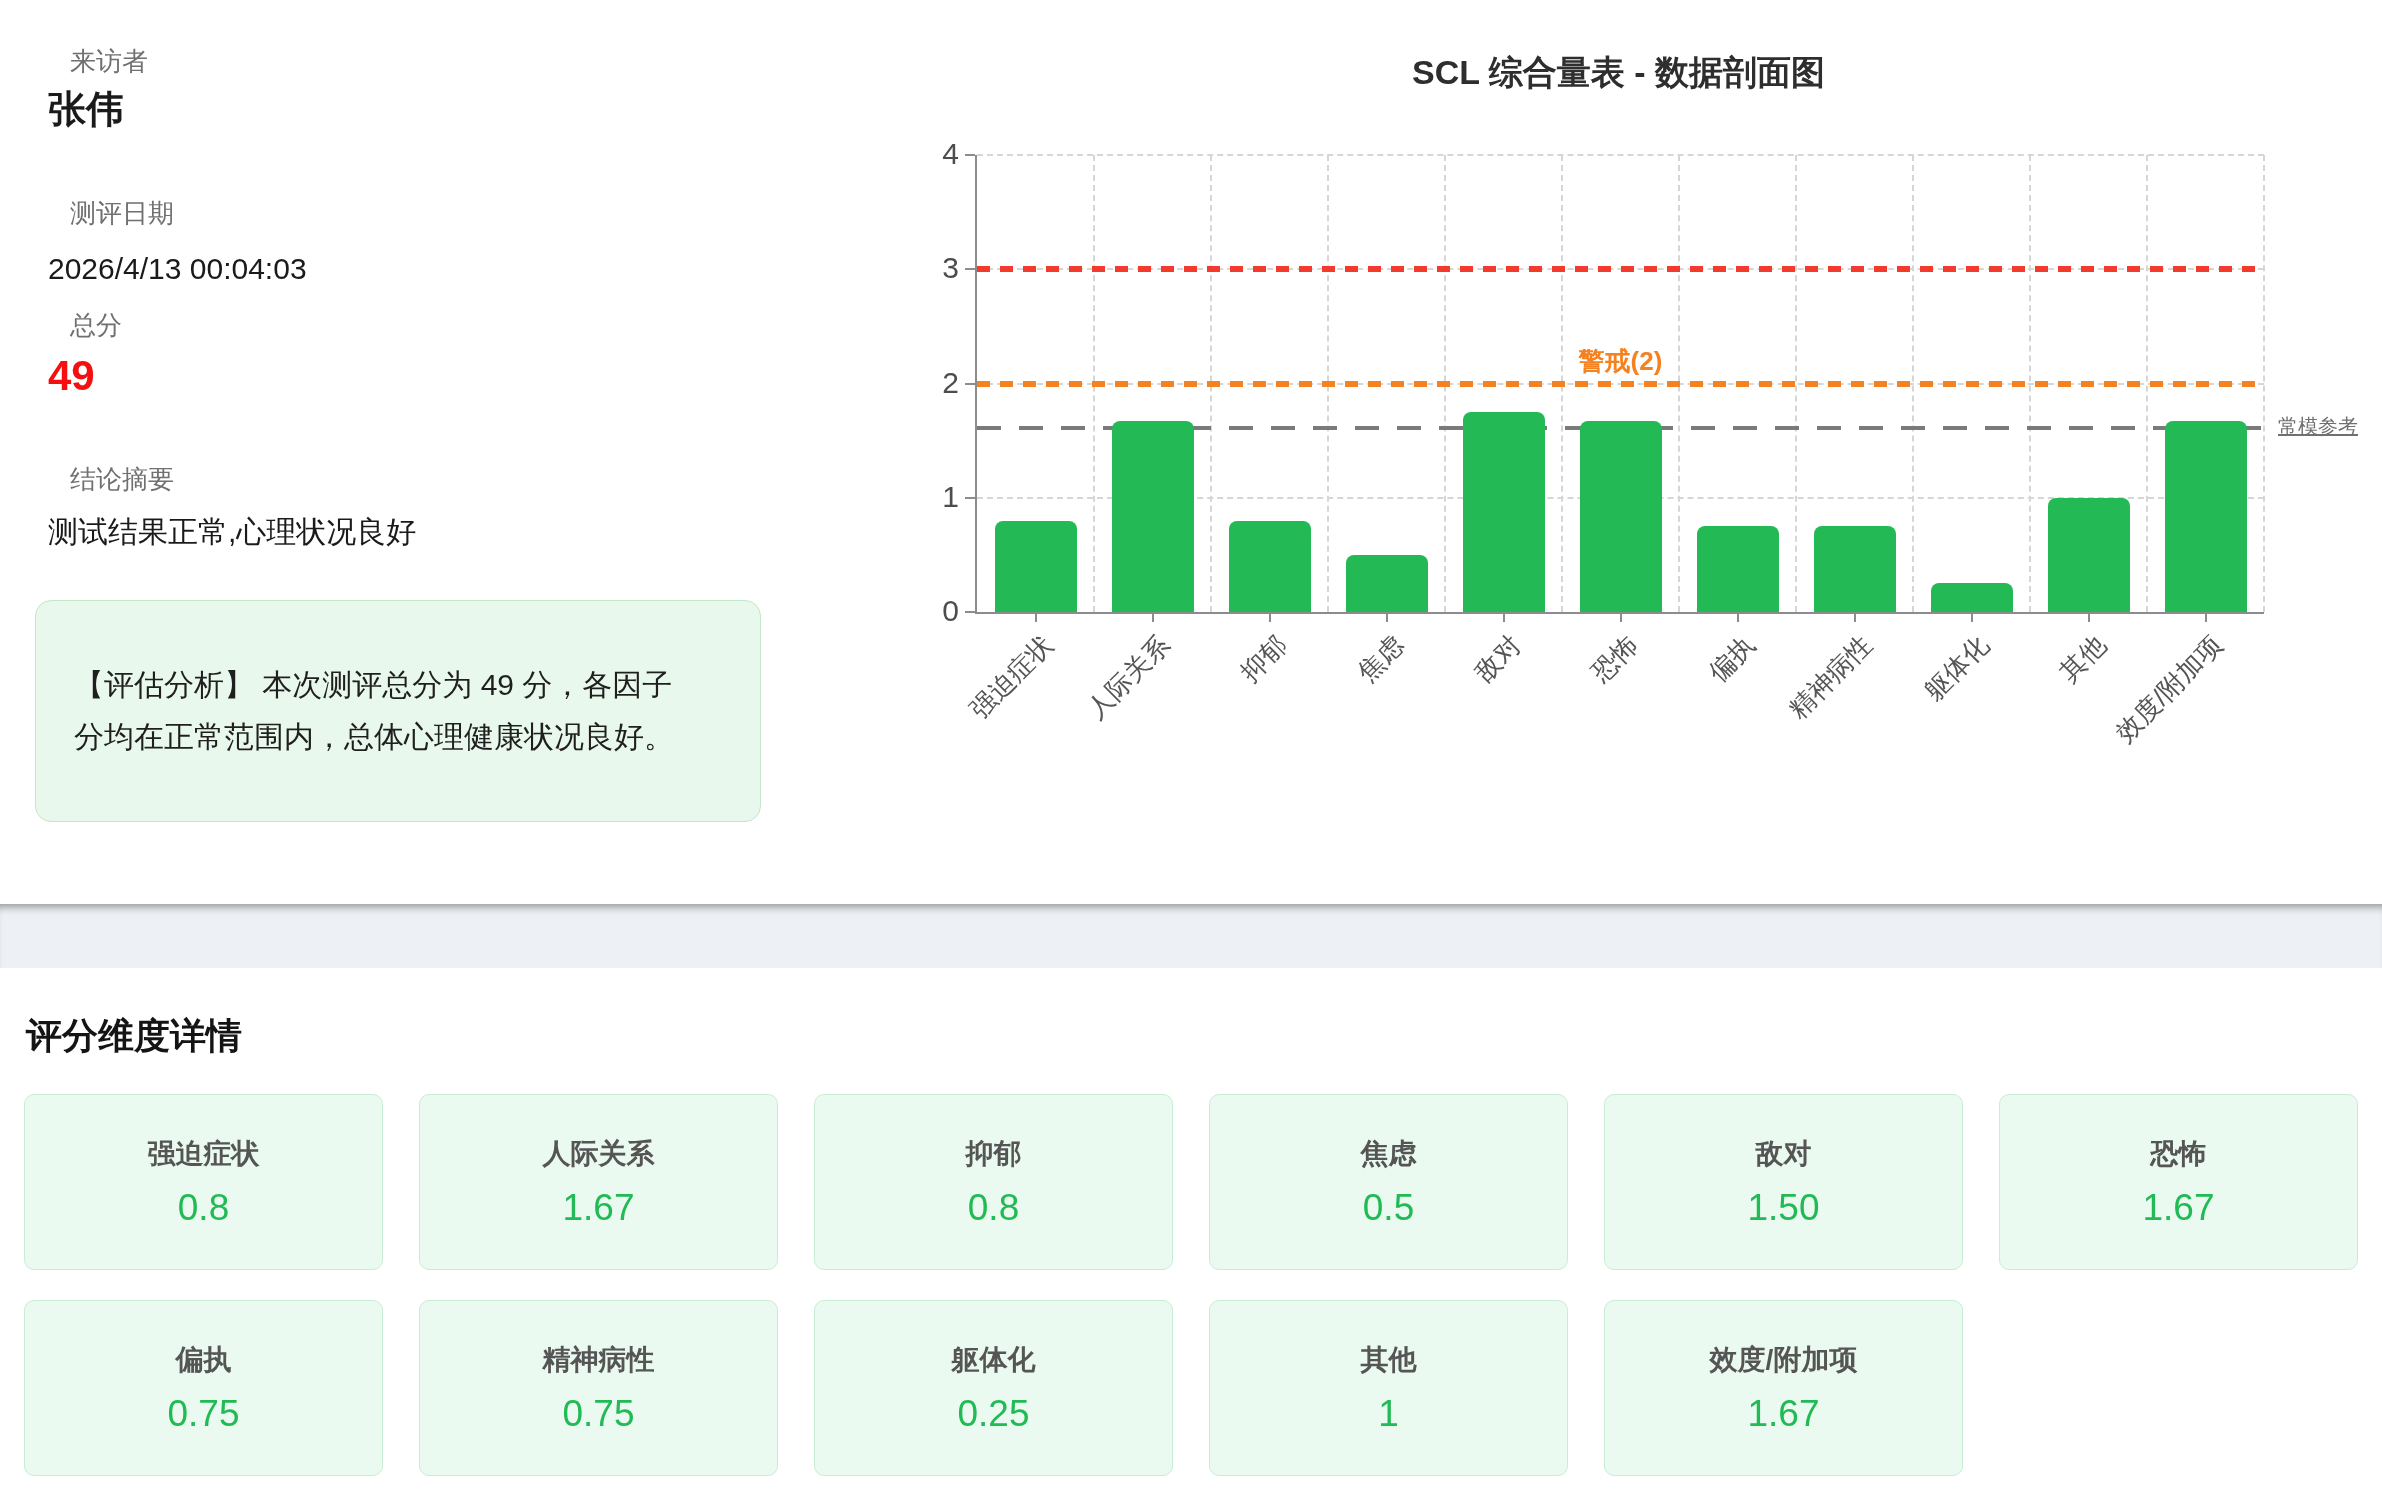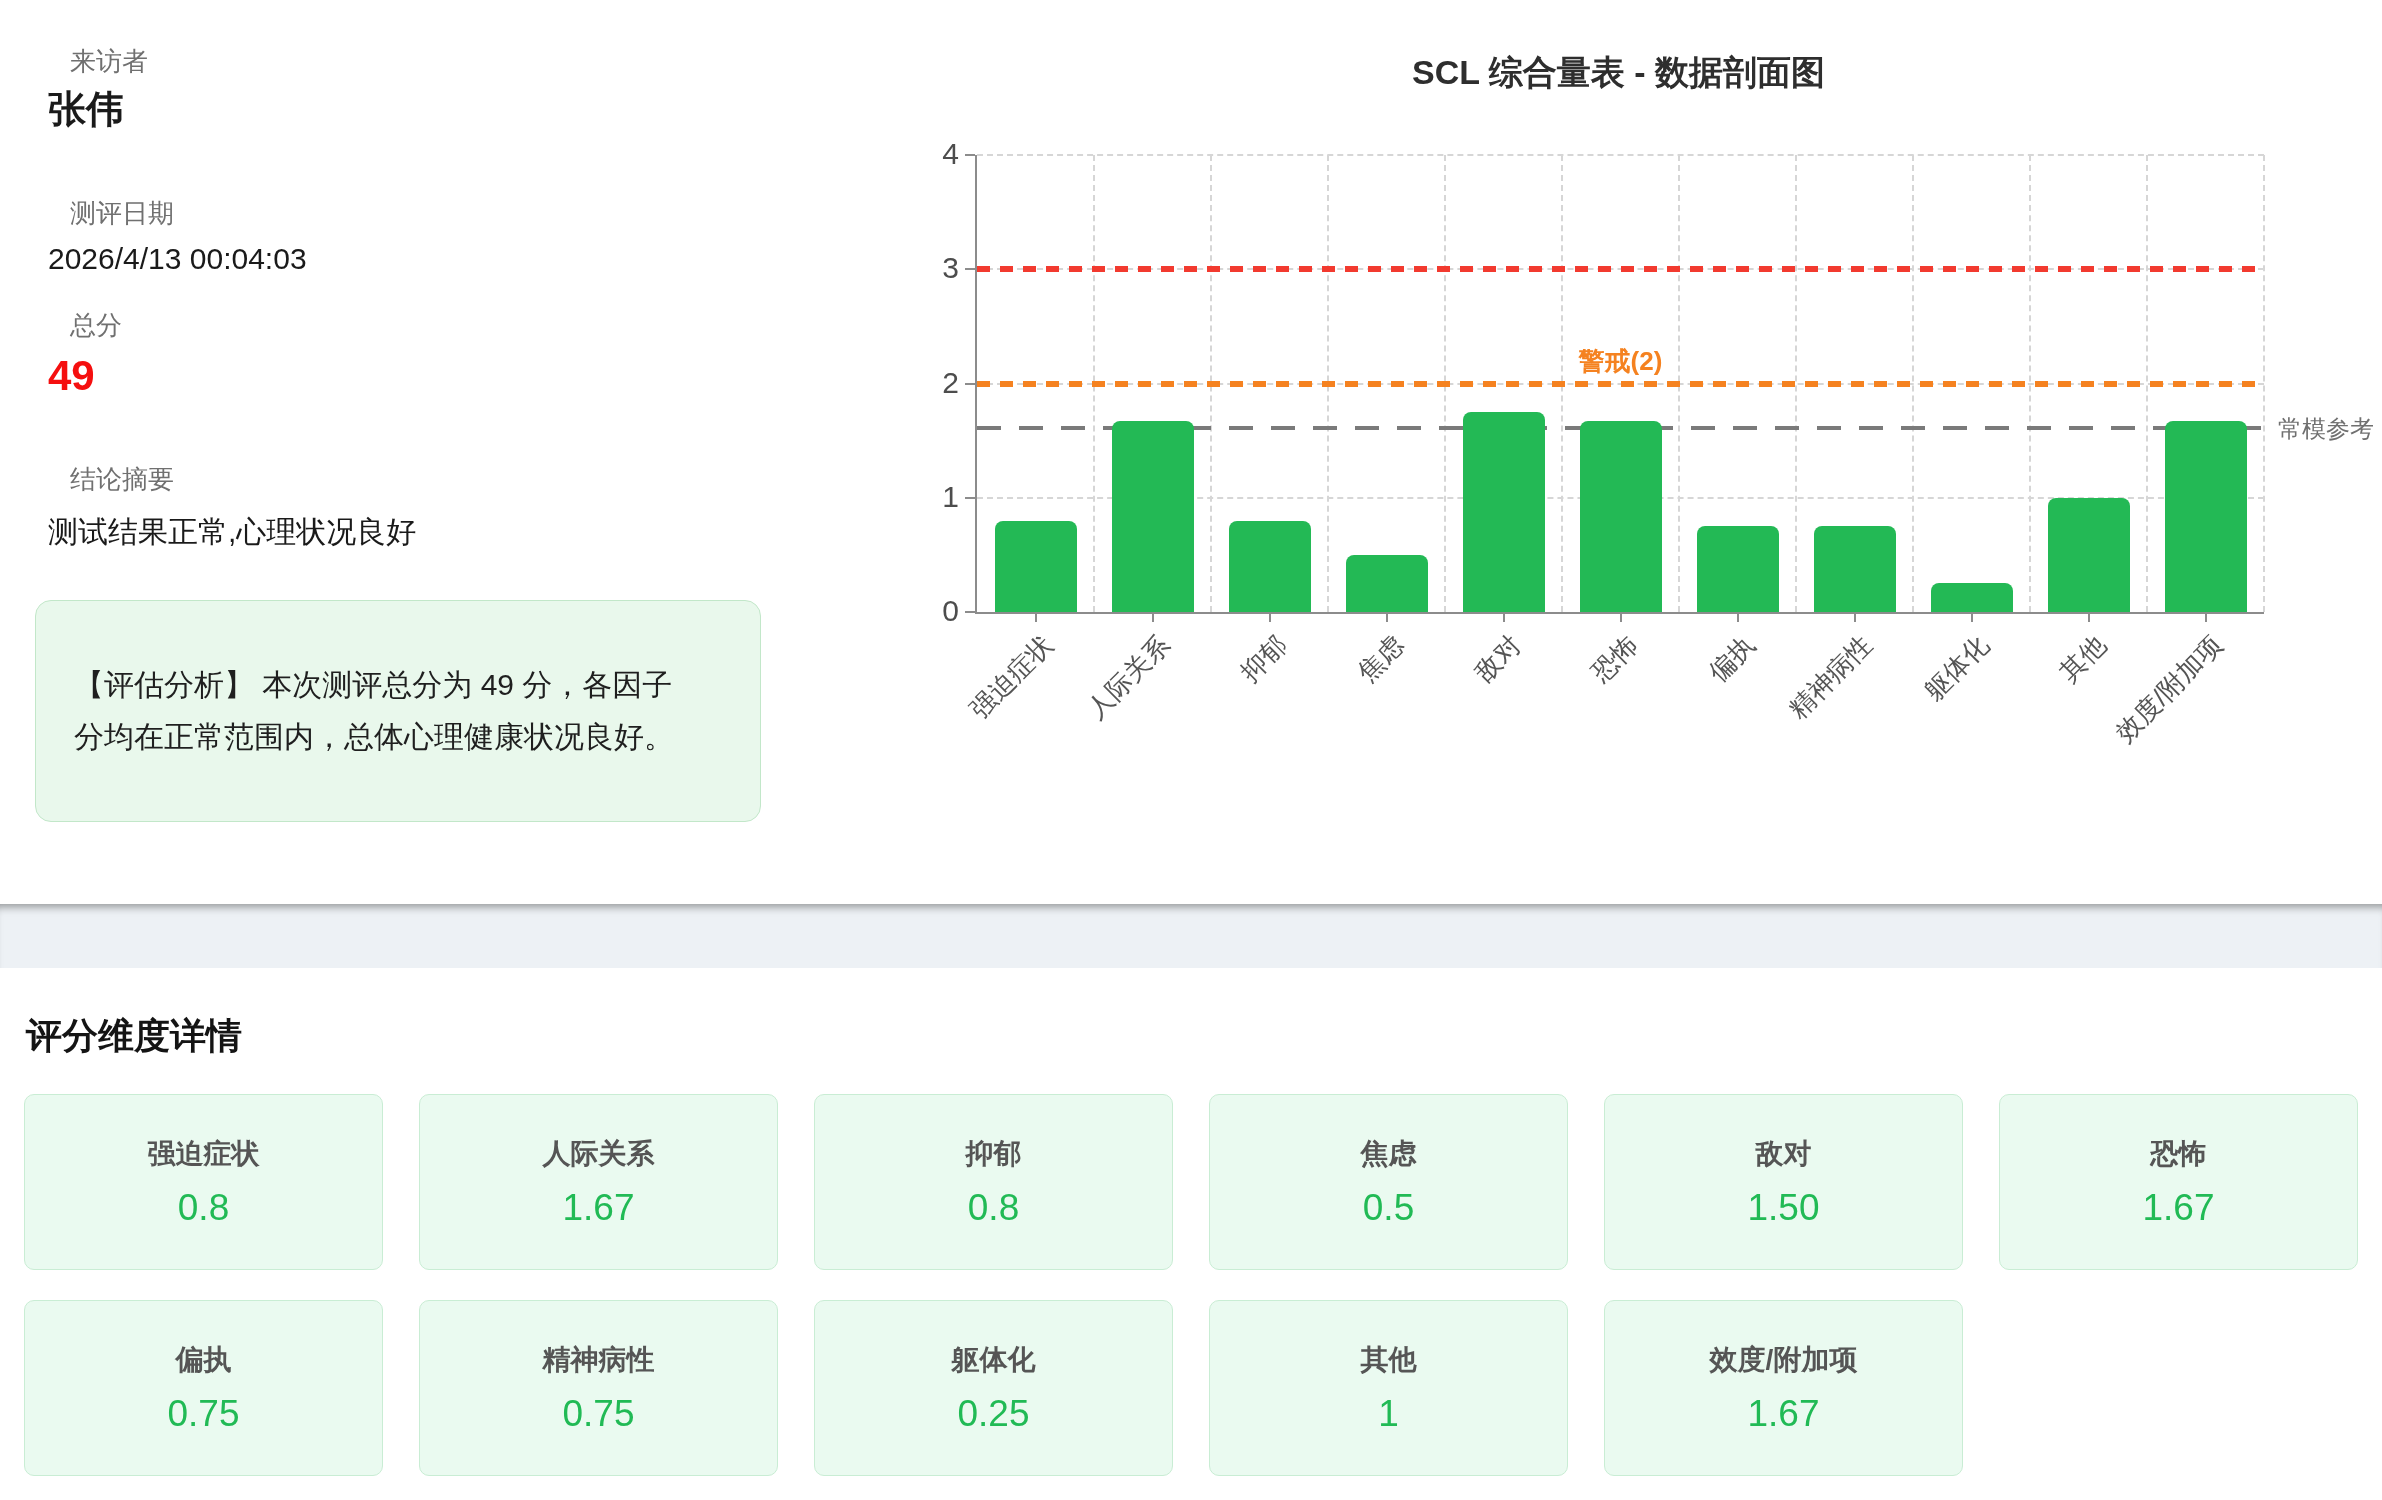--- a/index.html
+++ b/index.html
@@ -34,21 +34,21 @@
   .ytick{position:absolute;left:-12px;width:10px;height:2px;background:#8c8c8c;}
   .ytick-label{position:absolute;left:-70px;width:52px;text-align:right;font-size:30px;color:#4d4d4d;}
   .xtick{position:absolute;width:2px;height:10px;background:#8c8c8c;}
   .xtick-label{
     position:absolute;white-space:nowrap;font-size:26px;color:#555;
     transform-origin:100% 0;transform:rotate(-45deg);
   }
   .bar{position:absolute;background:#23b955;border-radius:8px 8px 0 0;z-index:3;}
   .refline{position:absolute;left:0;width:100%;z-index:2;}
   .refline-label{position:absolute;width:100%;text-align:center;font-size:26px;font-weight:700;z-index:4;}
-  .norm-label{position:absolute;white-space:nowrap;font-size:24px;color:#707070;z-index:4;}
+  .norm-label{position:absolute;white-space:nowrap;font-size:20px;color:#707070;z-index:4;text-decoration:underline;}
   
   .divider-band{
     position:absolute;left:0;top:904px;width:100%;height:64px;
     background:#edf1f5;
     box-shadow:inset 0 9px 8px -6px rgba(0,0,0,0.38);
   }
   
   .details-heading{
     position:absolute;left:26px;top:1012px;
     font-size:36px;font-weight:700;color:#141414;
@@ -66,21 +66,21 @@
   .dim-label{font-size:28px;font-weight:600;color:#555;}
   .dim-value{font-size:37px;color:#21ba55;}
 </style>
 </head>
 <body>
 
 <div class="info-label" style="top:44px">来访者</div>
 <div class="info-value visitor-name">张伟</div>
 
 <div class="info-label" style="top:196px">测评日期</div>
-<div class="info-value" style="top:242px">2026/4/13 00:04:03</div>
+<div class="info-value" style="top:252px">2026/4/13 00:04:03</div>
 
 <div class="info-label" style="top:308px">总分</div>
 <div class="info-value total-score">49</div>
 
 <div class="info-label" style="top:462px">结论摘要</div>
 <div class="info-value" style="top:512px">测试结果正常,心理状况良好</div>
 
 <div class="analysis-box">
   <div class="analysis-text">【评估分析】 本次测评总分为 49 分，各因子分均在正常范围内，总体心理健康状况良好。</div>
 </div>

